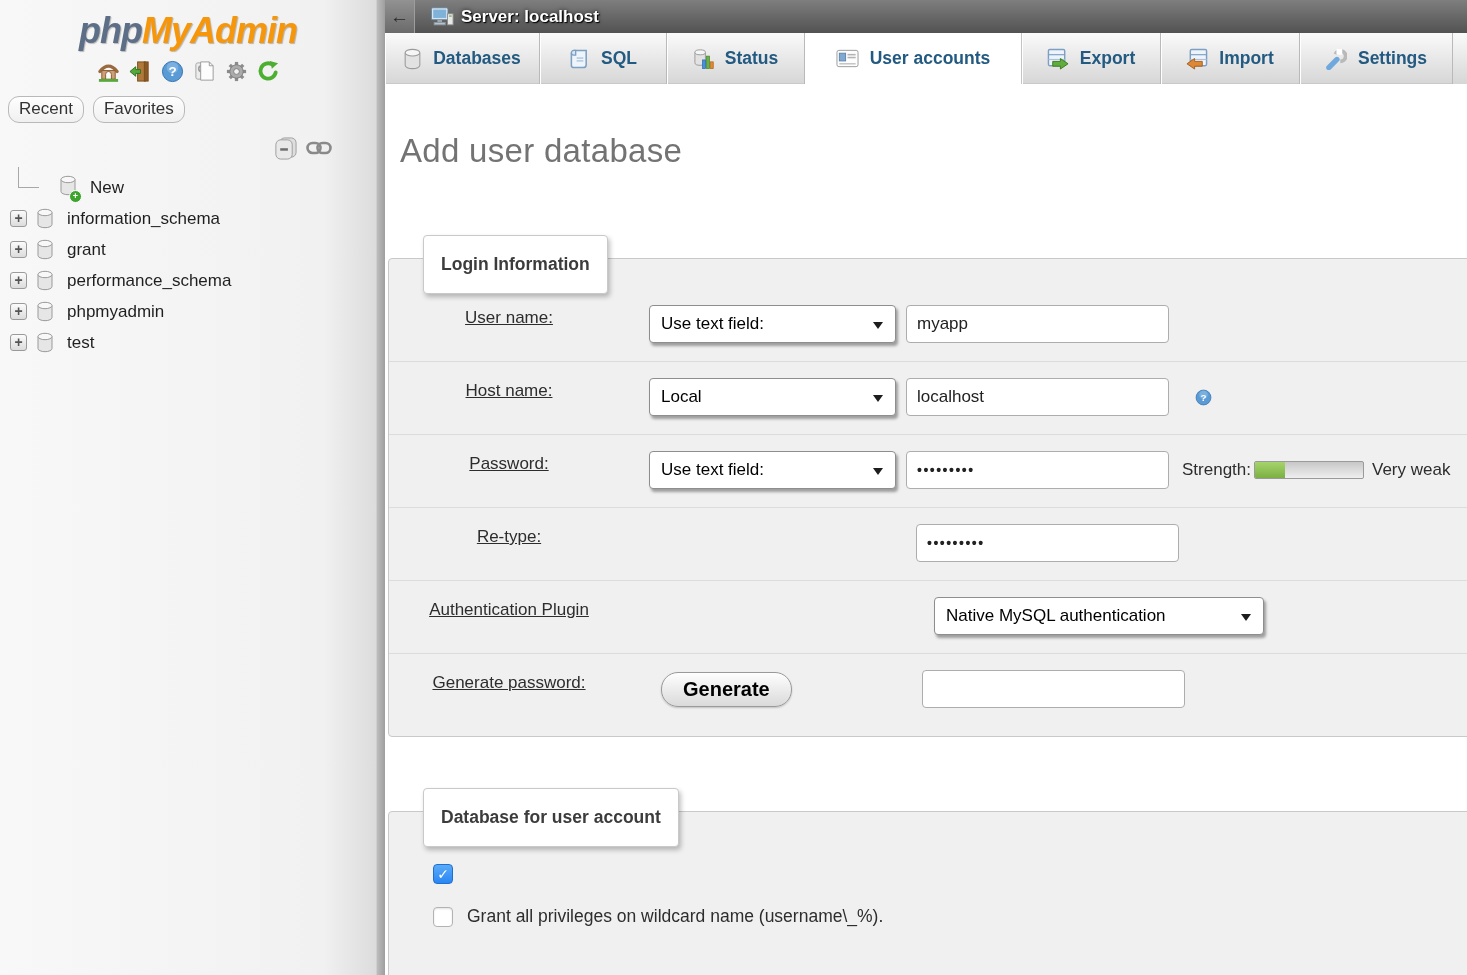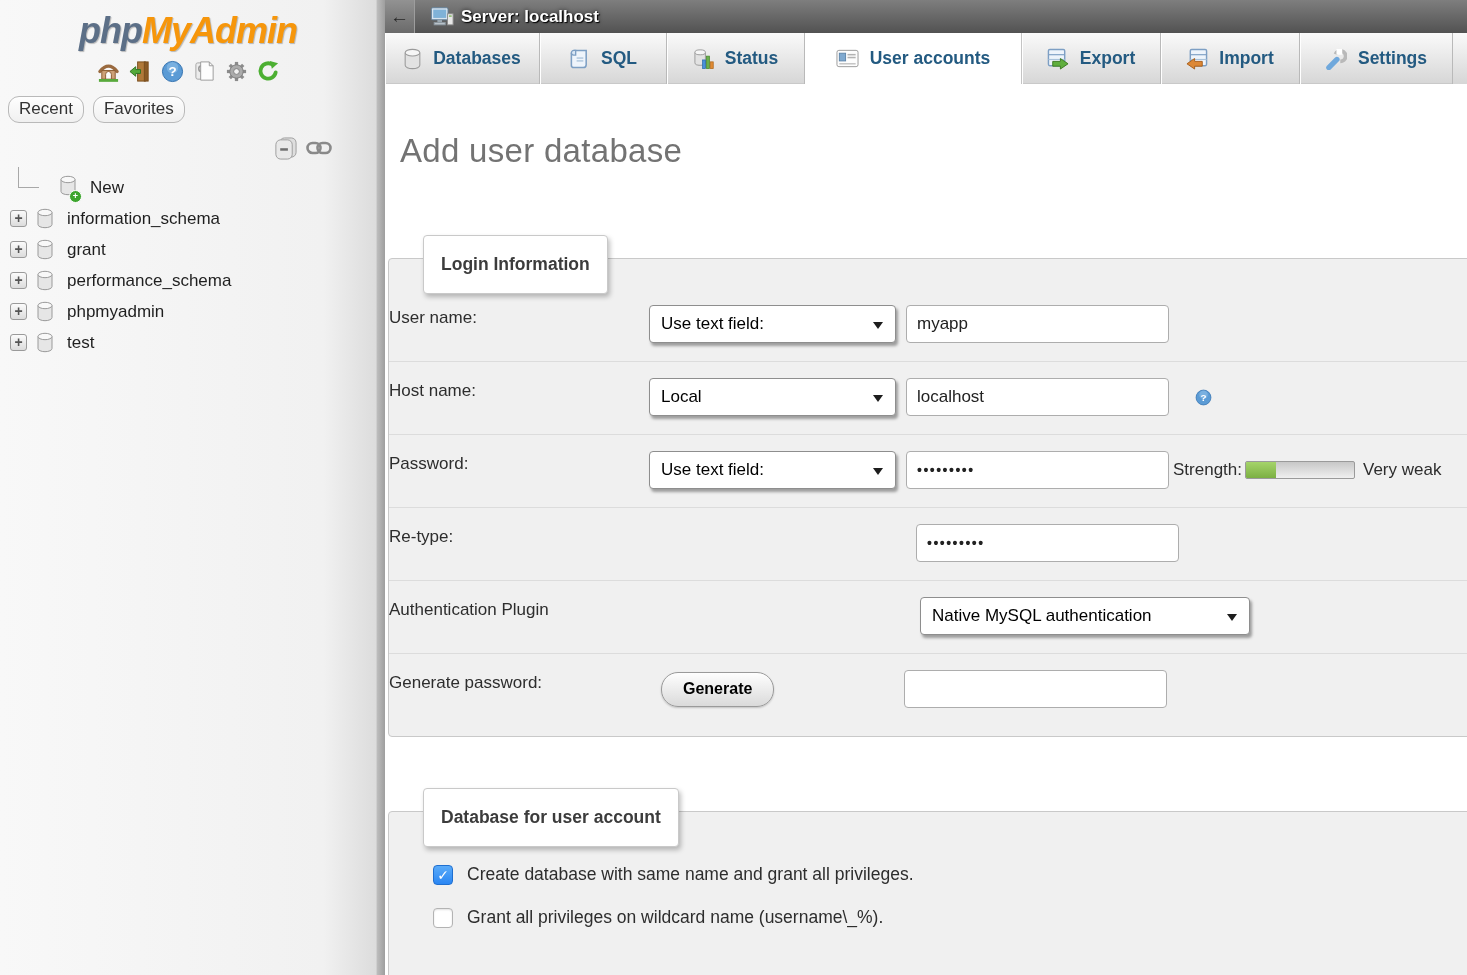--- a/index.html
+++ b/index.html
@@ -62,43 +62,43 @@
   .content{position:relative;}
   h1.pagetitle{margin:48px 0 0 15px;font-size:33px;font-weight:400;color:#737373;letter-spacing:.3px;}
   .fieldset{position:relative;margin-left:3px;width:1205px;box-sizing:border-box;
     background:#f0f0f0;border:1px solid #c9c9c9;border-radius:4px;}
   .fs-login{margin-top:88px;padding:30px 0 10px;}
   .legend{position:absolute;top:-24px;left:34px;background:#fff;border:1px solid #c9c9c9;
     border-radius:4px;padding:18px 17px;font-size:17.5px;font-weight:bold;color:#3c3c3c;
     box-shadow:2px 3px 5px rgba(0,0,0,0.25);}
   .frow{display:flex;align-items:flex-start;padding:16px 0 18px;border-bottom:1px solid #dcdcdc;}
   .frow.last{border-bottom:none;}
-  .flabel{width:240px;text-align:left;font-size:17px;color:#2d2d2d;padding-top:3px;flex:none;}
+  .flabel{width:240px;text-align:center;font-size:17px;color:#2d2d2d;padding-top:3px;flex:none;text-decoration:underline;}
   .fctrl{display:flex;align-items:center;margin-left:20px;}
   
   .msel{position:relative;display:flex;align-items:center;width:247px;height:38px;
     background:#fff;border:1px solid #8e8e8e;border-radius:4px;box-sizing:border-box;
     box-shadow:2px 3px 3px rgba(0,0,0,0.35);font-size:17px;color:#000;cursor:pointer;}
   .msel .txt{flex:1;padding:0 8px 0 11px;white-space:nowrap;overflow:hidden;}
   .msel .caret{width:0;height:0;border:5px solid transparent;border-top:7px solid #1d1d1d;
     margin:7px 12px 0 0;flex:none;}
   .msel.wide{width:330px;}
   .tin{height:38px;width:263px;border:1px solid #adadad;border-radius:4px;background:#fff;
     font-size:17px;color:#222;padding:0 10px;box-sizing:border-box;margin-left:10px;
     font-family:"Liberation Sans","DejaVu Sans",sans-serif;}
   .tin.pw{font-size:14px;letter-spacing:1.5px;font-weight:bold;}
   .helpicon{margin-left:26px;cursor:pointer;flex:none;display:flex;}
-  .strength{display:flex;align-items:center;margin-left:4px;}
+  .strength{display:flex;align-items:center;margin-left:13px;}
   .strength .slabel{font-size:17px;color:#2d2d2d;}
   .meter{width:108px;height:16px;border:1px solid #9a9a9a;border-radius:2px;margin-left:3px;
     background:linear-gradient(#c7c7c7,#efefef);overflow:hidden;}
   .meter .fill{height:100%;background:linear-gradient(#a5d46a,#7cb043);}
   .strength .stext{font-size:17px;color:#2d2d2d;margin-left:8px;white-space:nowrap;}
   .gen-btn{height:35px;padding:0 21px;margin-left:12px;border-radius:17px;border:1px solid #9a9a9a;
-    background:linear-gradient(#fefefe,#dadada);font-weight:bold;font-size:16px;color:#000;
+    background:linear-gradient(#fefefe,#dadada);font-weight:bold;font-size:20px;color:#000;
     cursor:pointer;box-shadow:0 1px 2px rgba(0,0,0,0.2);
     font-family:"Liberation Sans","DejaVu Sans",sans-serif;}
   .sp257{width:257px;flex:none;}
   .ml130{margin-left:130px;}
   
   .fs-db{margin-top:74px;padding:52px 0 120px 44px;}
   .cbrow{display:flex;align-items:center;gap:14px;margin-bottom:22px;cursor:pointer;}
   .cbox{width:20px;height:20px;border-radius:4px;box-sizing:border-box;flex:none;
     display:flex;align-items:center;justify-content:center;cursor:pointer;}
   .cbox.on{background:linear-gradient(#5aabf9,#2a86f3);border:1px solid #1f6fd0;
@@ -366,42 +366,41 @@
         <div class="fctrl">
           <span class="sp257"></span>
           <input class="tin pw" type="text" value="•••••••••" style="">
         </div>
       </div>
 
       <div class="frow">
         <div class="flabel">Authentication Plugin</div>
         <div class="fctrl">
           <span class="sp257"></span>
-          <div class="msel wide" style="margin-left:14px">
+          <div class="msel wide" style="margin-left:28px">
             <span class="txt">Native MySQL authentication</span>
             <span class="caret"></span>
           </div>
         </div>
       </div>
 
       <div class="frow last">
         <div class="flabel">Generate password:</div>
         <div class="fctrl">
           <button class="gen-btn">Generate</button>
           <input class="tin ml130" type="text" value="" style="">
         </div>
       </div>
     </div>
 
     <div class="fieldset fs-db">
       <div class="legend">Database for user account</div>
 
       <div class="cbrow">
         <span class="cbox on">✓</span>
-        <span class="cblabel">Create database with same name and grant all privileges.</span>
       </div>
       <div class="cbrow">
         <span class="cbox off"></span>
         <span class="cblabel">Grant all privileges on wildcard name (username\_%).</span>
       </div>
     </div>
   </div>
 </div>
 
 </body></html>

